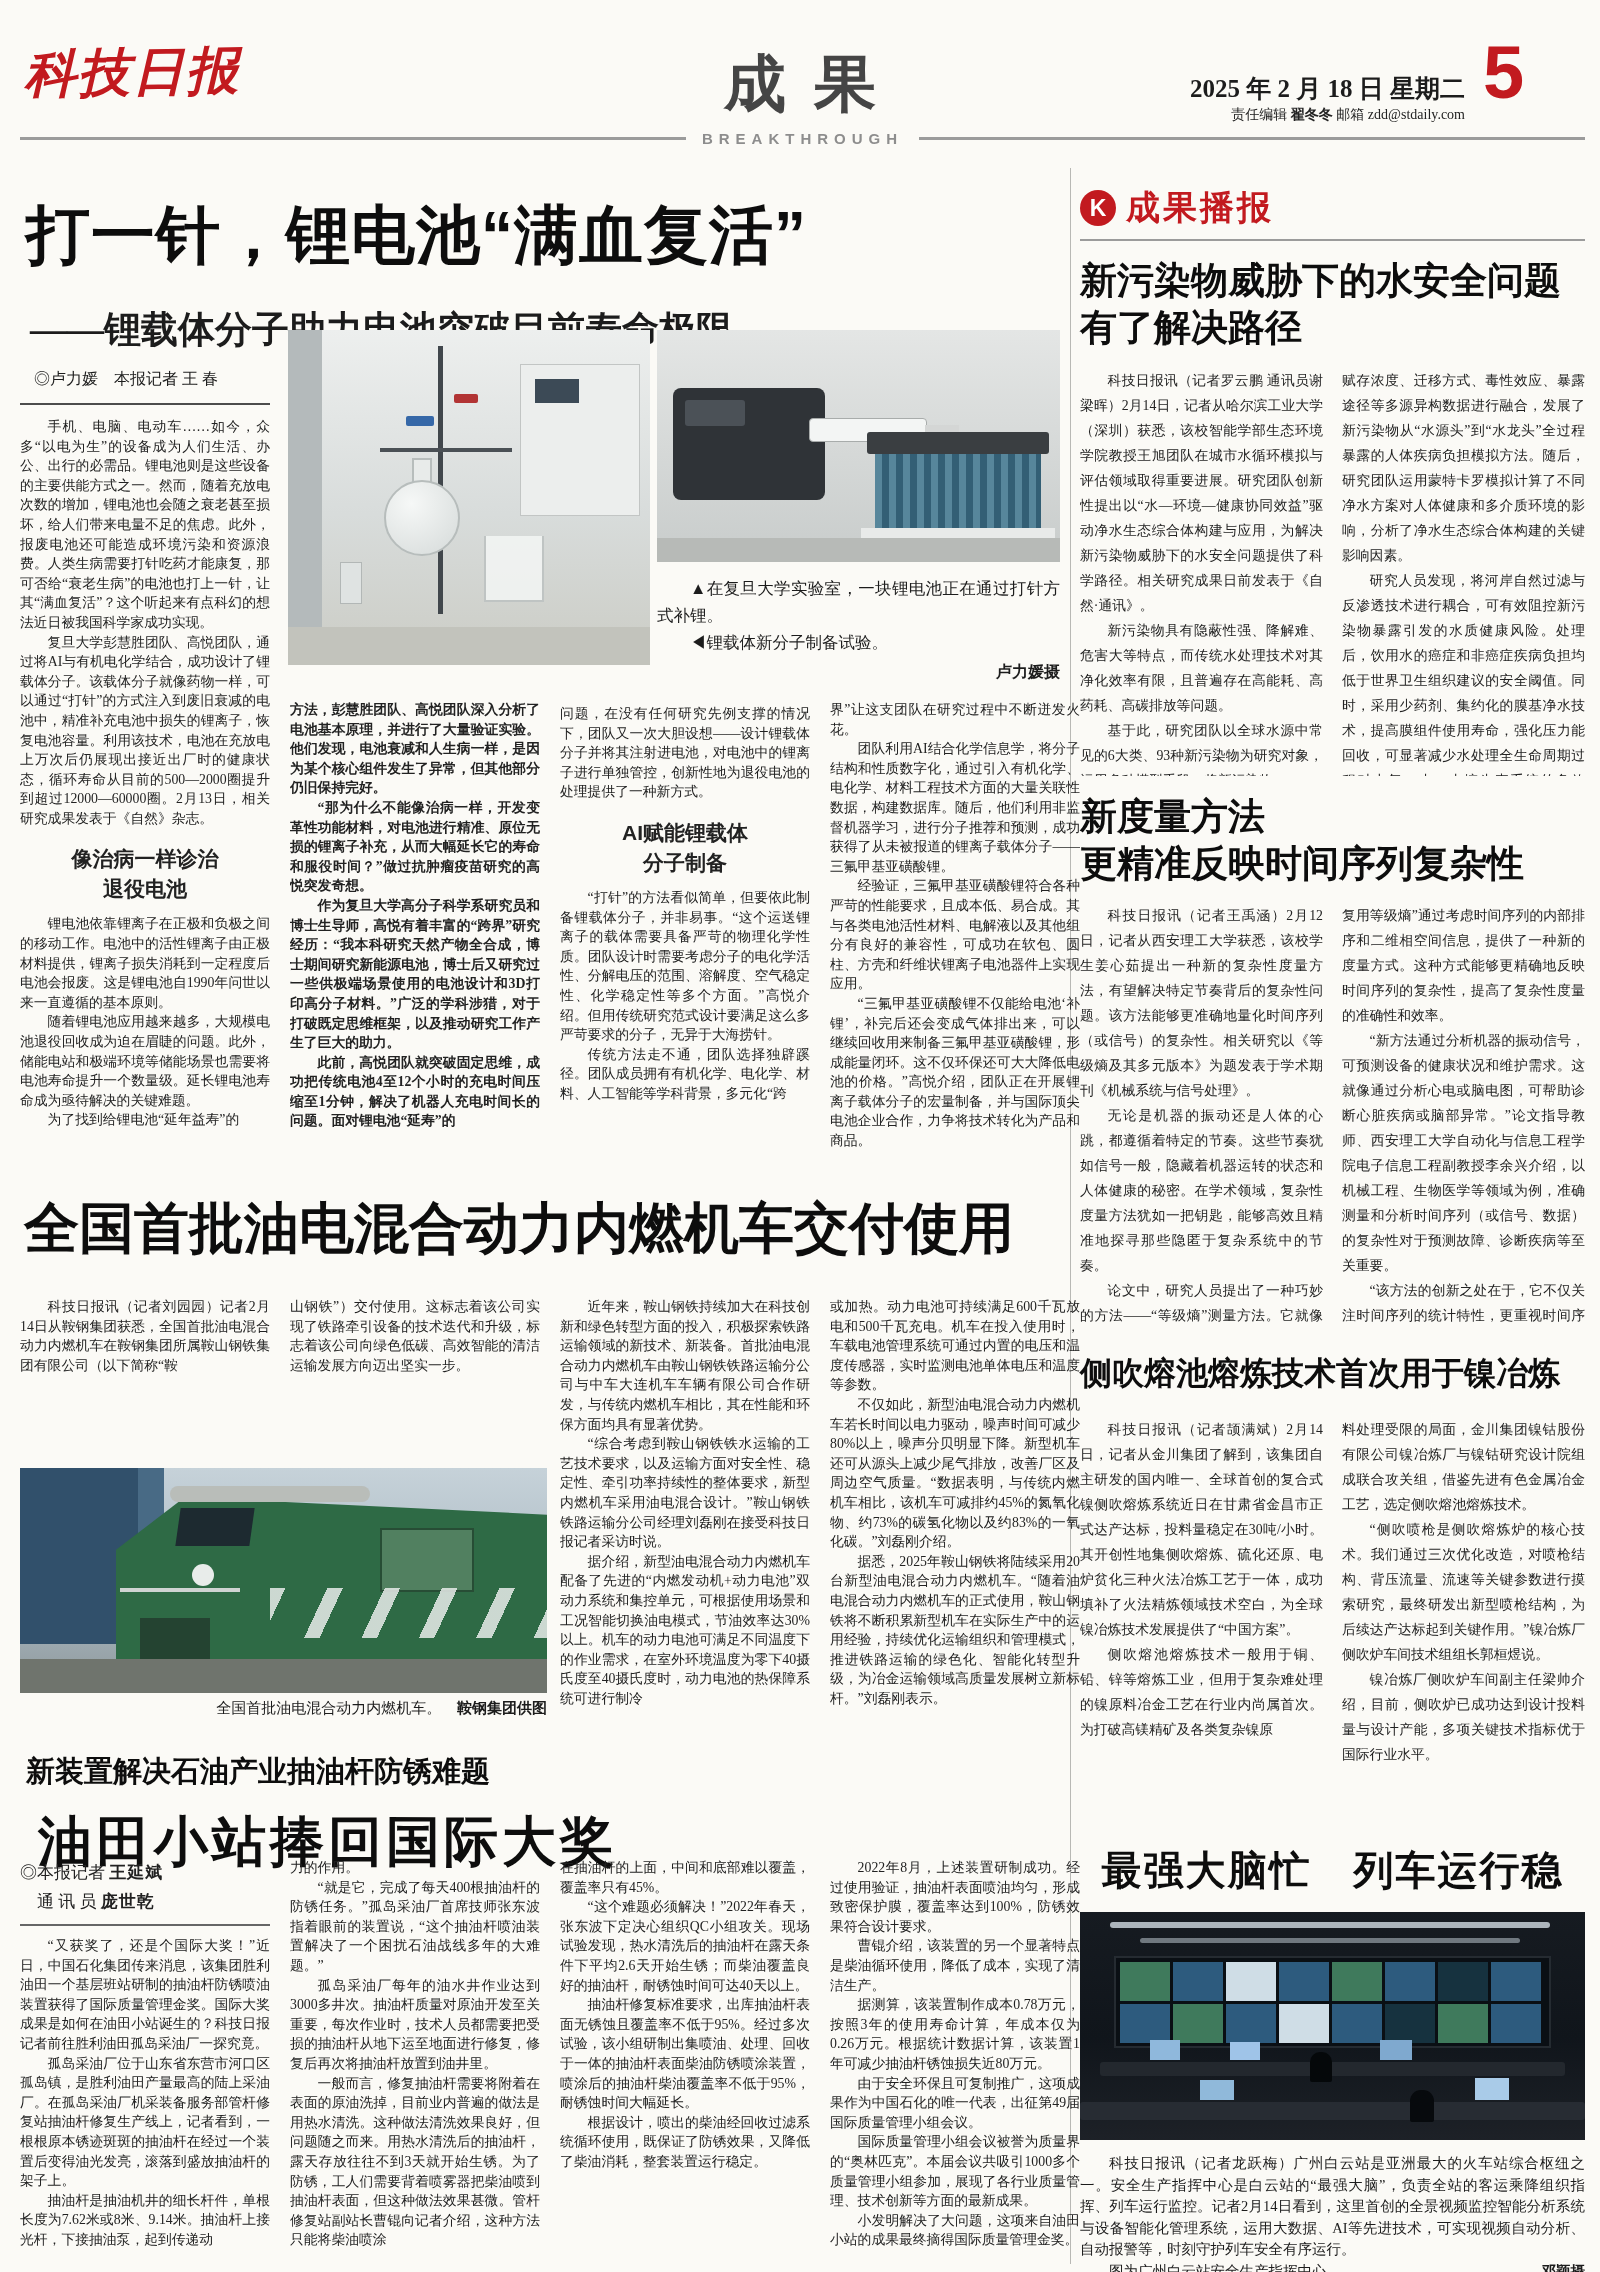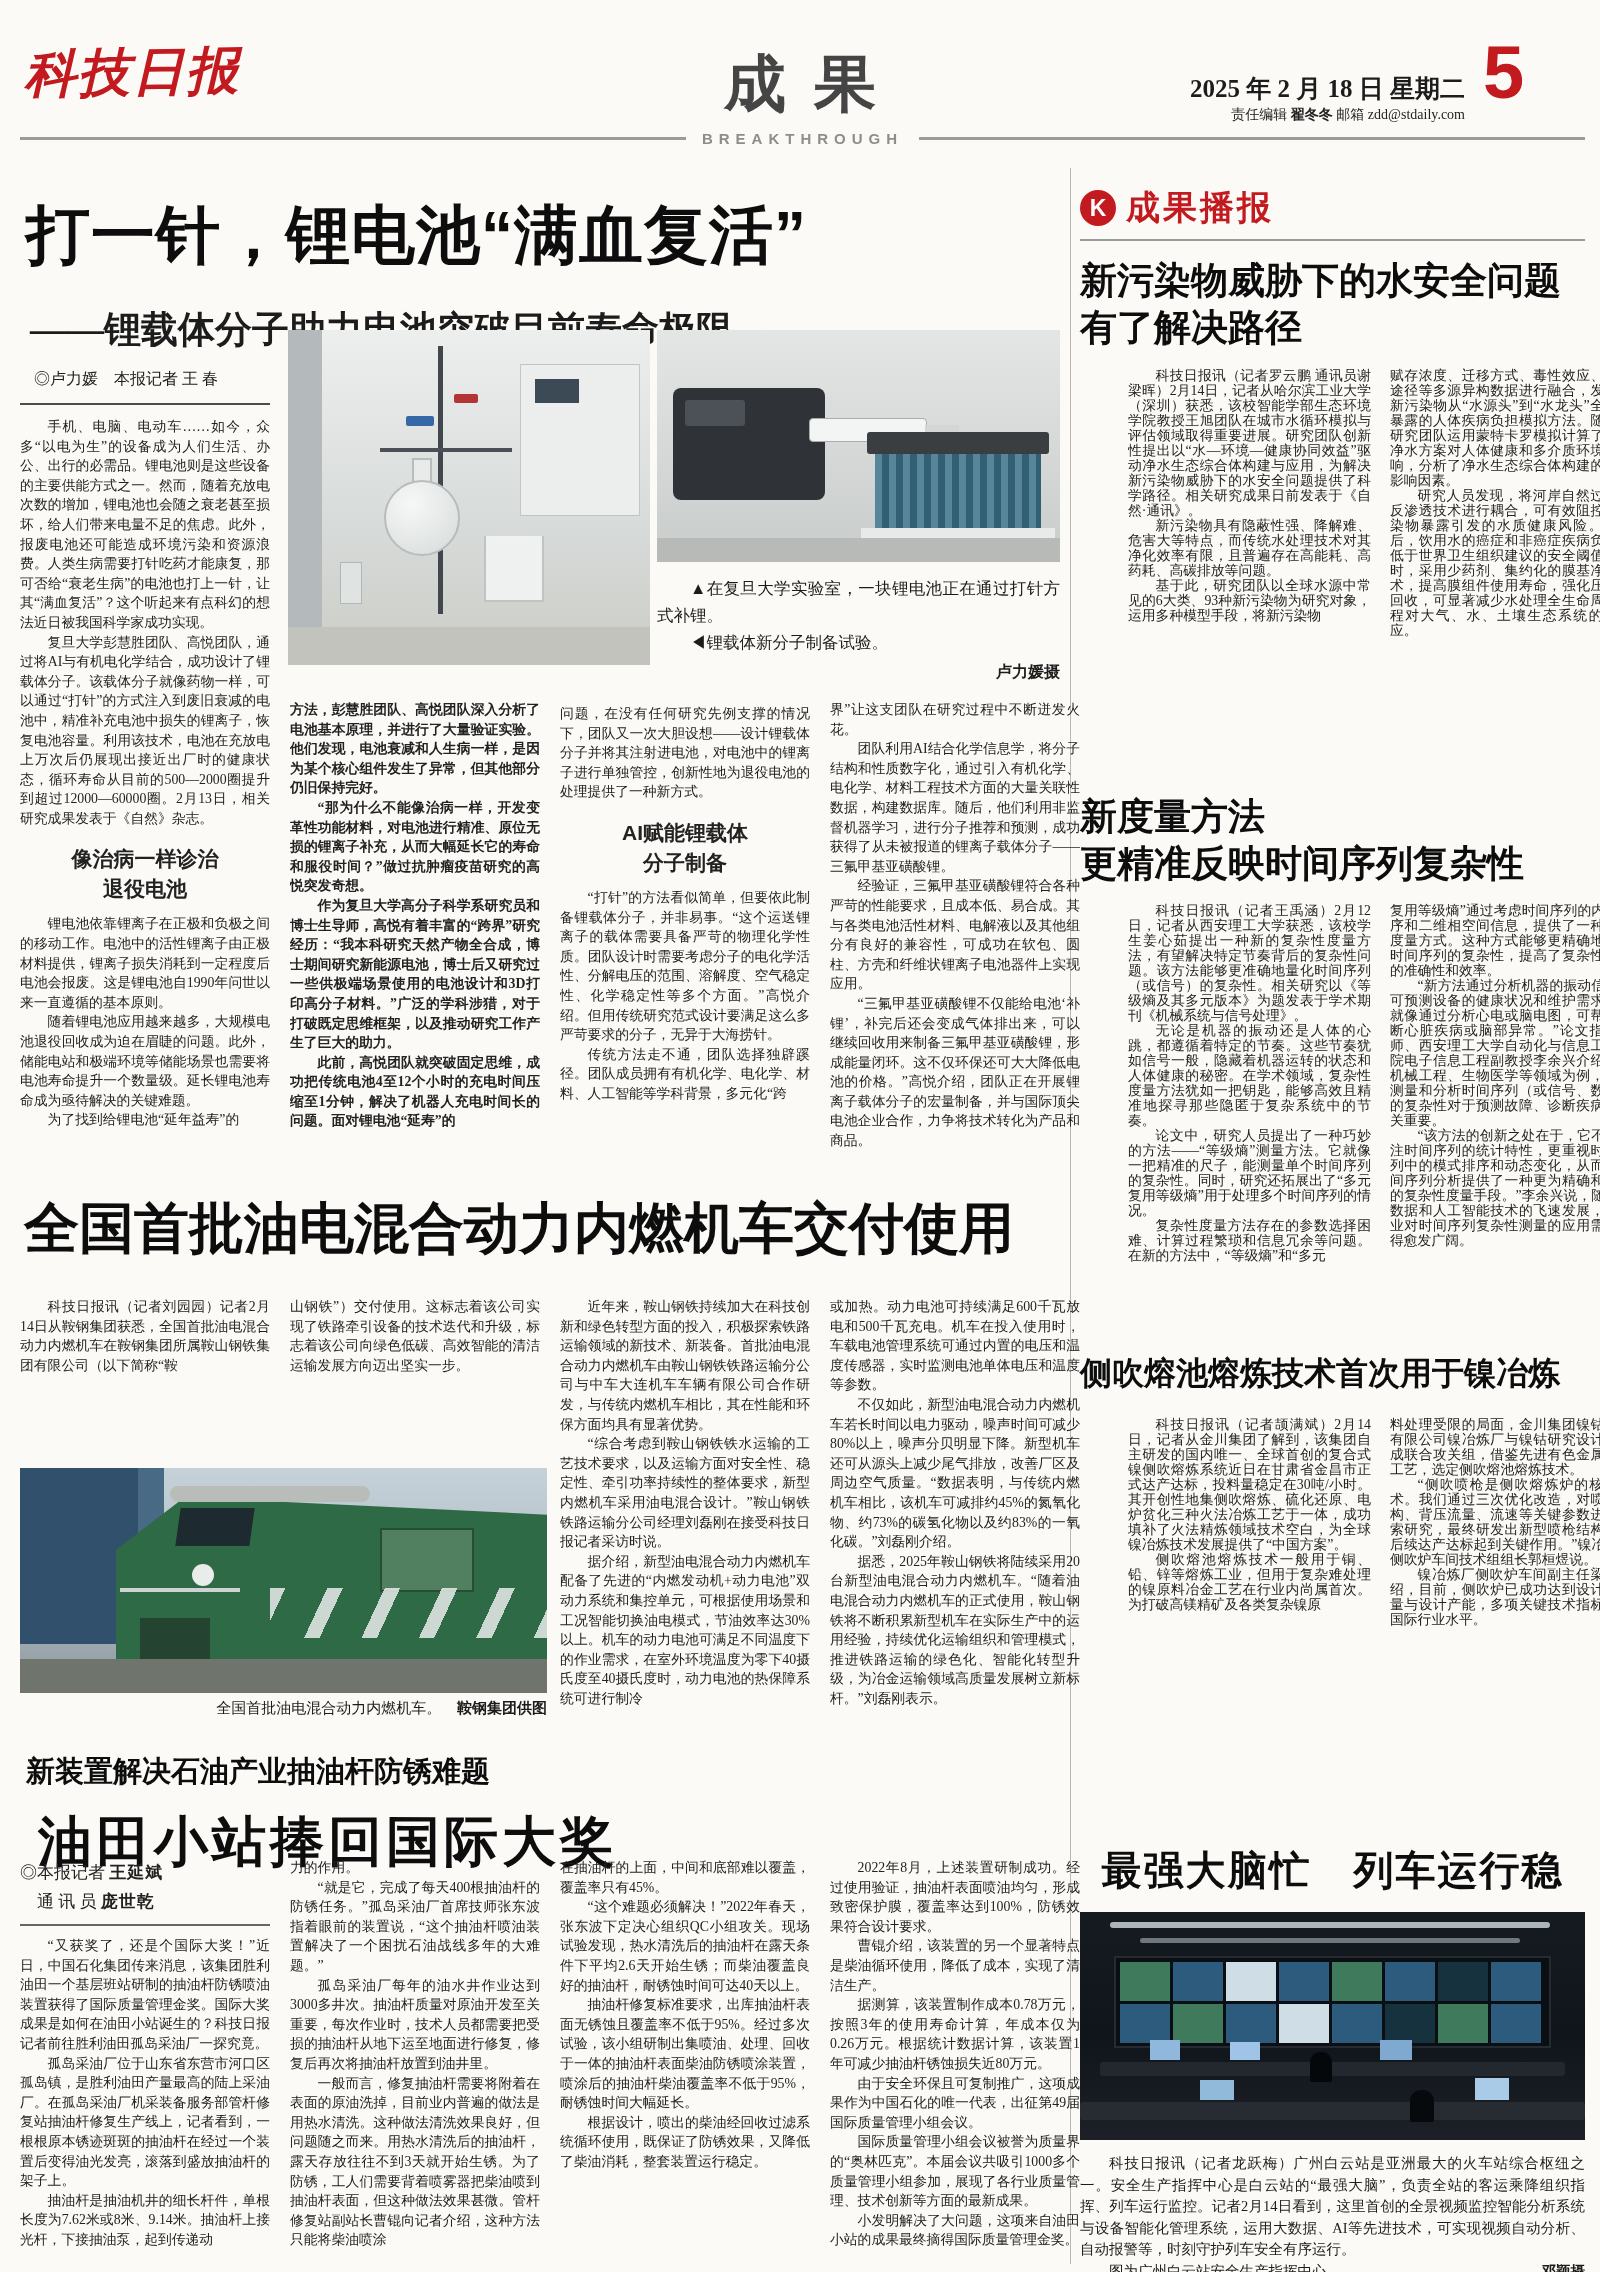--- a/index.html
+++ b/index.html
@@ -94,21 +94,21 @@
   .oil-rule{width:250px;height:2px;background:#666;margin:8px 0 10px;}
   
   .rail{position:absolute;left:1080px;top:165px;width:505px;height:2107px;}
   .badge{position:absolute;left:0;top:20px;display:flex;align-items:center;gap:10px;}
   .k-circle{width:36px;height:36px;border-radius:50%;background:#c21a1f;color:#fff;display:flex;
             align-items:center;justify-content:center;font-family:"Liberation Sans",sans-serif;
             font-weight:900;font-size:23px;}
   .badge-label{font-family:"Liberation Sans",sans-serif;font-weight:900;font-size:34px;color:#c21a1f;letter-spacing:3px;}
   .badge-rule{position:absolute;left:0;top:74px;width:505px;height:2px;background:#9b9b9b;}
   .rail h2{position:absolute;margin:0;font-family:"Liberation Sans",sans-serif;font-weight:900;color:#0d0d0d;}
-  .rail .col{width:243px;line-height:15px;margin-left:48px;}
+  .rail .col{width:243px;line-height:25px;}
   .hl-a{left:0;top:92px;font-size:37px;line-height:47px;}
   .hl-b{left:0;top:628px;font-size:37px;line-height:47px;}
   .hl-c{left:0;top:1188px;font-size:32px;line-height:40px;white-space:nowrap;}
   .hl-d{left:0;top:1678px;width:505px;text-align:center;font-size:40px;letter-spacing:2px;}
   .hl-a span,.hl-b span{display:block;}
   .ph-ctrl{left:0;top:1747px;width:505px;height:228px;background:linear-gradient(180deg,#161b21 0%,#10151b 55%,#1d2127 100%);}
   .ctrl-light1{left:30px;top:10px;width:440px;height:6px;background:#dfe9f0;opacity:.75;border-radius:3px;}
   .ctrl-light2{left:60px;top:26px;width:380px;height:5px;background:#cbd8e0;opacity:.5;border-radius:3px;}
   .ctrl-wall{left:34px;top:44px;width:437px;height:92px;background:#0a0f14;border:2px solid #252b31;
              display:flex;flex-wrap:wrap;gap:3px;padding:4px;box-sizing:border-box;}

